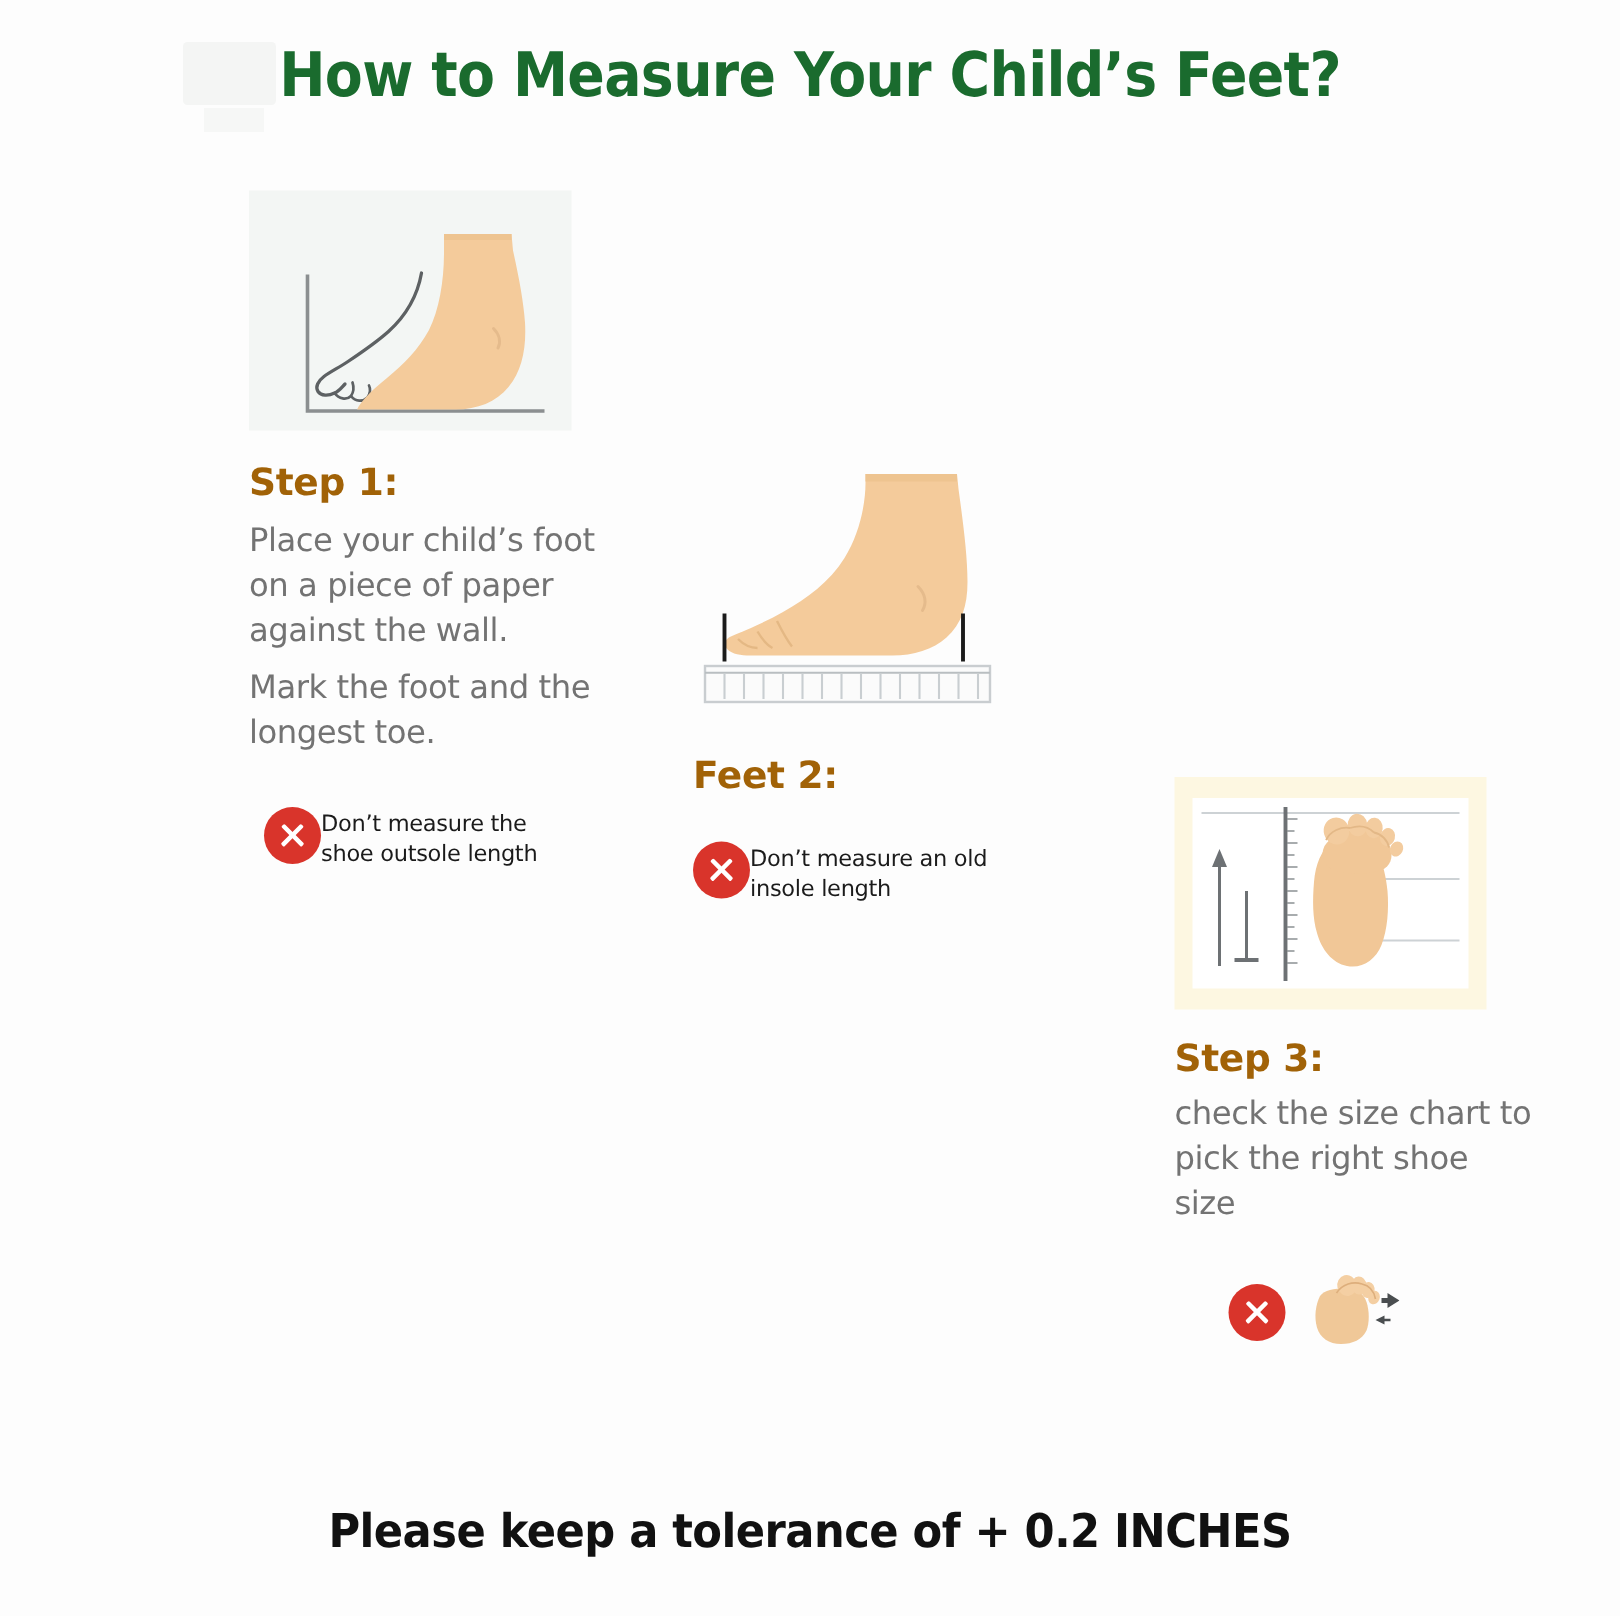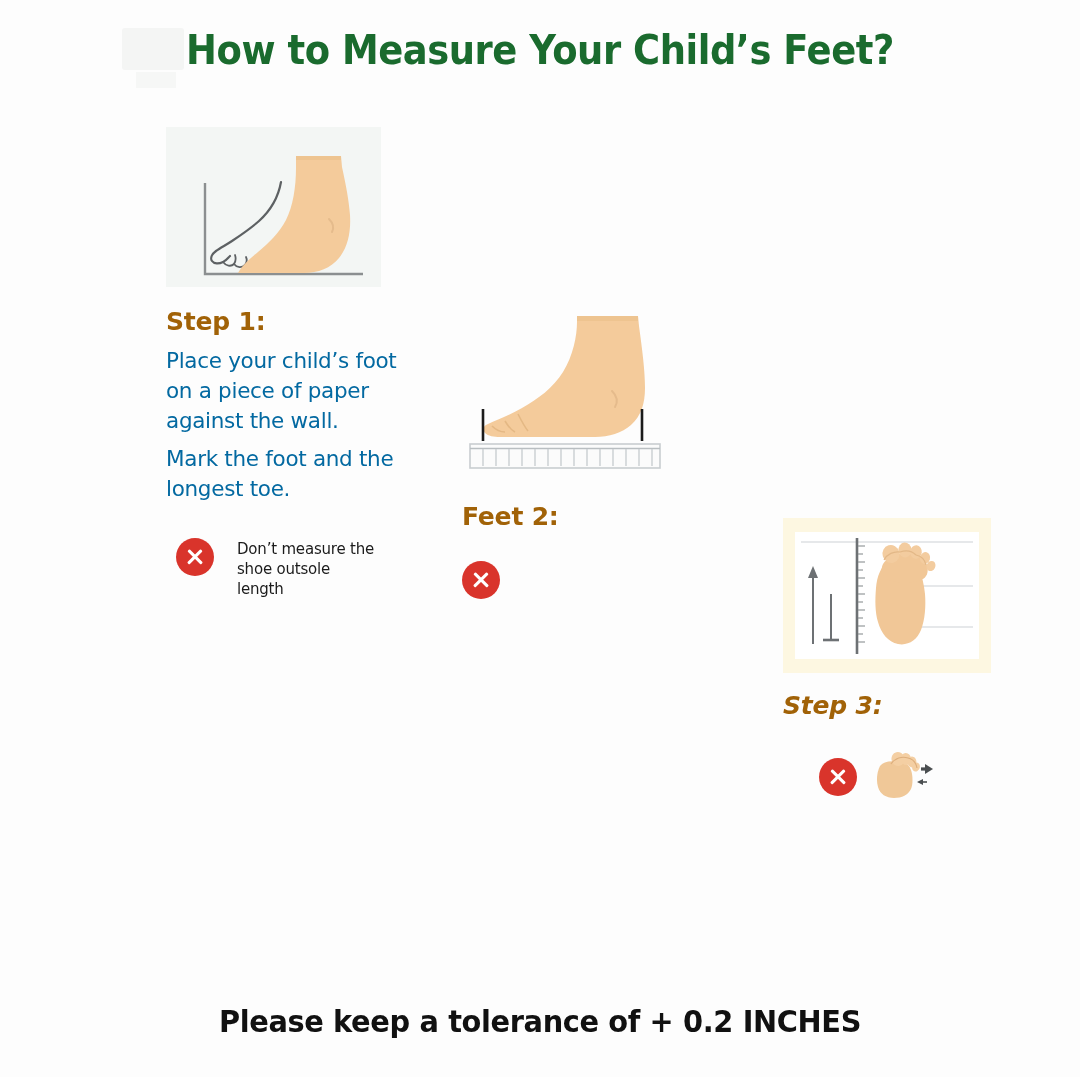--- a/index.html
+++ b/index.html
@@ -62,31 +62,31 @@
     font-family: "DejaVu Sans", sans-serif;
     font-weight: bold;
     font-size: 25px;
     color: #a16207;
     letter-spacing: -0.2px;
   }
   .step-body {
     font-family: "DejaVu Sans", sans-serif;
     font-size: 21.5px;
     line-height: 30px;
-    color: #0369a1;
+    color: #737373;
     letter-spacing: -0.3px;
   }
   .step-body p { margin: 0; }
   .step-body p + p { margin-top: 8px; }
 
   
   .warn {
     display: flex;
     align-items: flex-start;
-    gap: 23px;
+    gap: 0;
   }
   .warn-circle {
     flex: 0 0 auto;
     width: 38px; height: 38px;
     border-radius: 50%;
     background: #d9342b;
     position: relative;
   }
   .warn-circle::before,
   .warn-circle::after {
@@ -139,21 +139,21 @@
     padding: 14px 12px;
     box-sizing: border-box;
     position: relative;
   }
   .s3-inner {
     width: 100%; height: 100%;
     background: #ffffff;
     position: relative;
     overflow: hidden;
   }
-  #step3 .step-head { margin-top: 18px; font-style: italic; }
+  #step3 .step-head { margin-top: 18px; }
   #step3 .step-body { margin-top: 8px; }
   #step3 .warn-row {
     margin-top: 28px;
     margin-left: 36px;
     display: flex;
     align-items: center;
     gap: 14px;
   }
   .footprint-icon { position: relative; width: 62px; height: 58px; }
 
@@ -258,20 +258,21 @@
           <line x1="175" y1="153" x2="175" y2="170"></line>
           <line x1="188" y1="153" x2="188" y2="170"></line>
         </g>
       </svg>
     </div>
 
     <div class="step-head">Feet 2:</div>
 
     <div class="warn">
       <div class="warn-circle"></div>
+      <div class="warn-text">Don’t measure an old insole length</div>
     </div>
   </div>
 
   <div id="step3">
 
     <div class="s3-img">
       <div class="s3-inner">
         <svg width="184" height="127" viewBox="0 0 184 127">
 
           <line x1="6" y1="10" x2="178" y2="10" stroke="#cdd2d5" stroke-width="1.2"></line>
@@ -318,20 +319,23 @@
           <g fill="none" stroke="#e3b887" stroke-width="1.2">
             <path d="M89,28 C92,22 99,19 105,20"></path>
             <path d="M105,20 C111,18 117,19 121,23"></path>
             <path d="M121,23 C126,24 130,28 131,33"></path>
           </g>
         </svg>
       </div>
     </div>
 
     <div class="step-head">Step 3:</div>
+    <div class="step-body">
+      <p>check the size chart to pick the right shoe size</p>
+    </div>
 
     <div class="warn-row">
       <div class="warn-circle"></div>
 
       <div class="footprint-icon">
         <svg width="62" height="58" viewBox="0 0 62 58">
 
           <path d="M9,18 C6,24 5,32 7,39 C9,46 15,50 23,50
                    C31,50 37,47 40,41 C42,36 42,28 40,22
                    C38,16 33,13 26,13 C18,13 12,14 9,18 Z" fill="#f0c898"></path>

